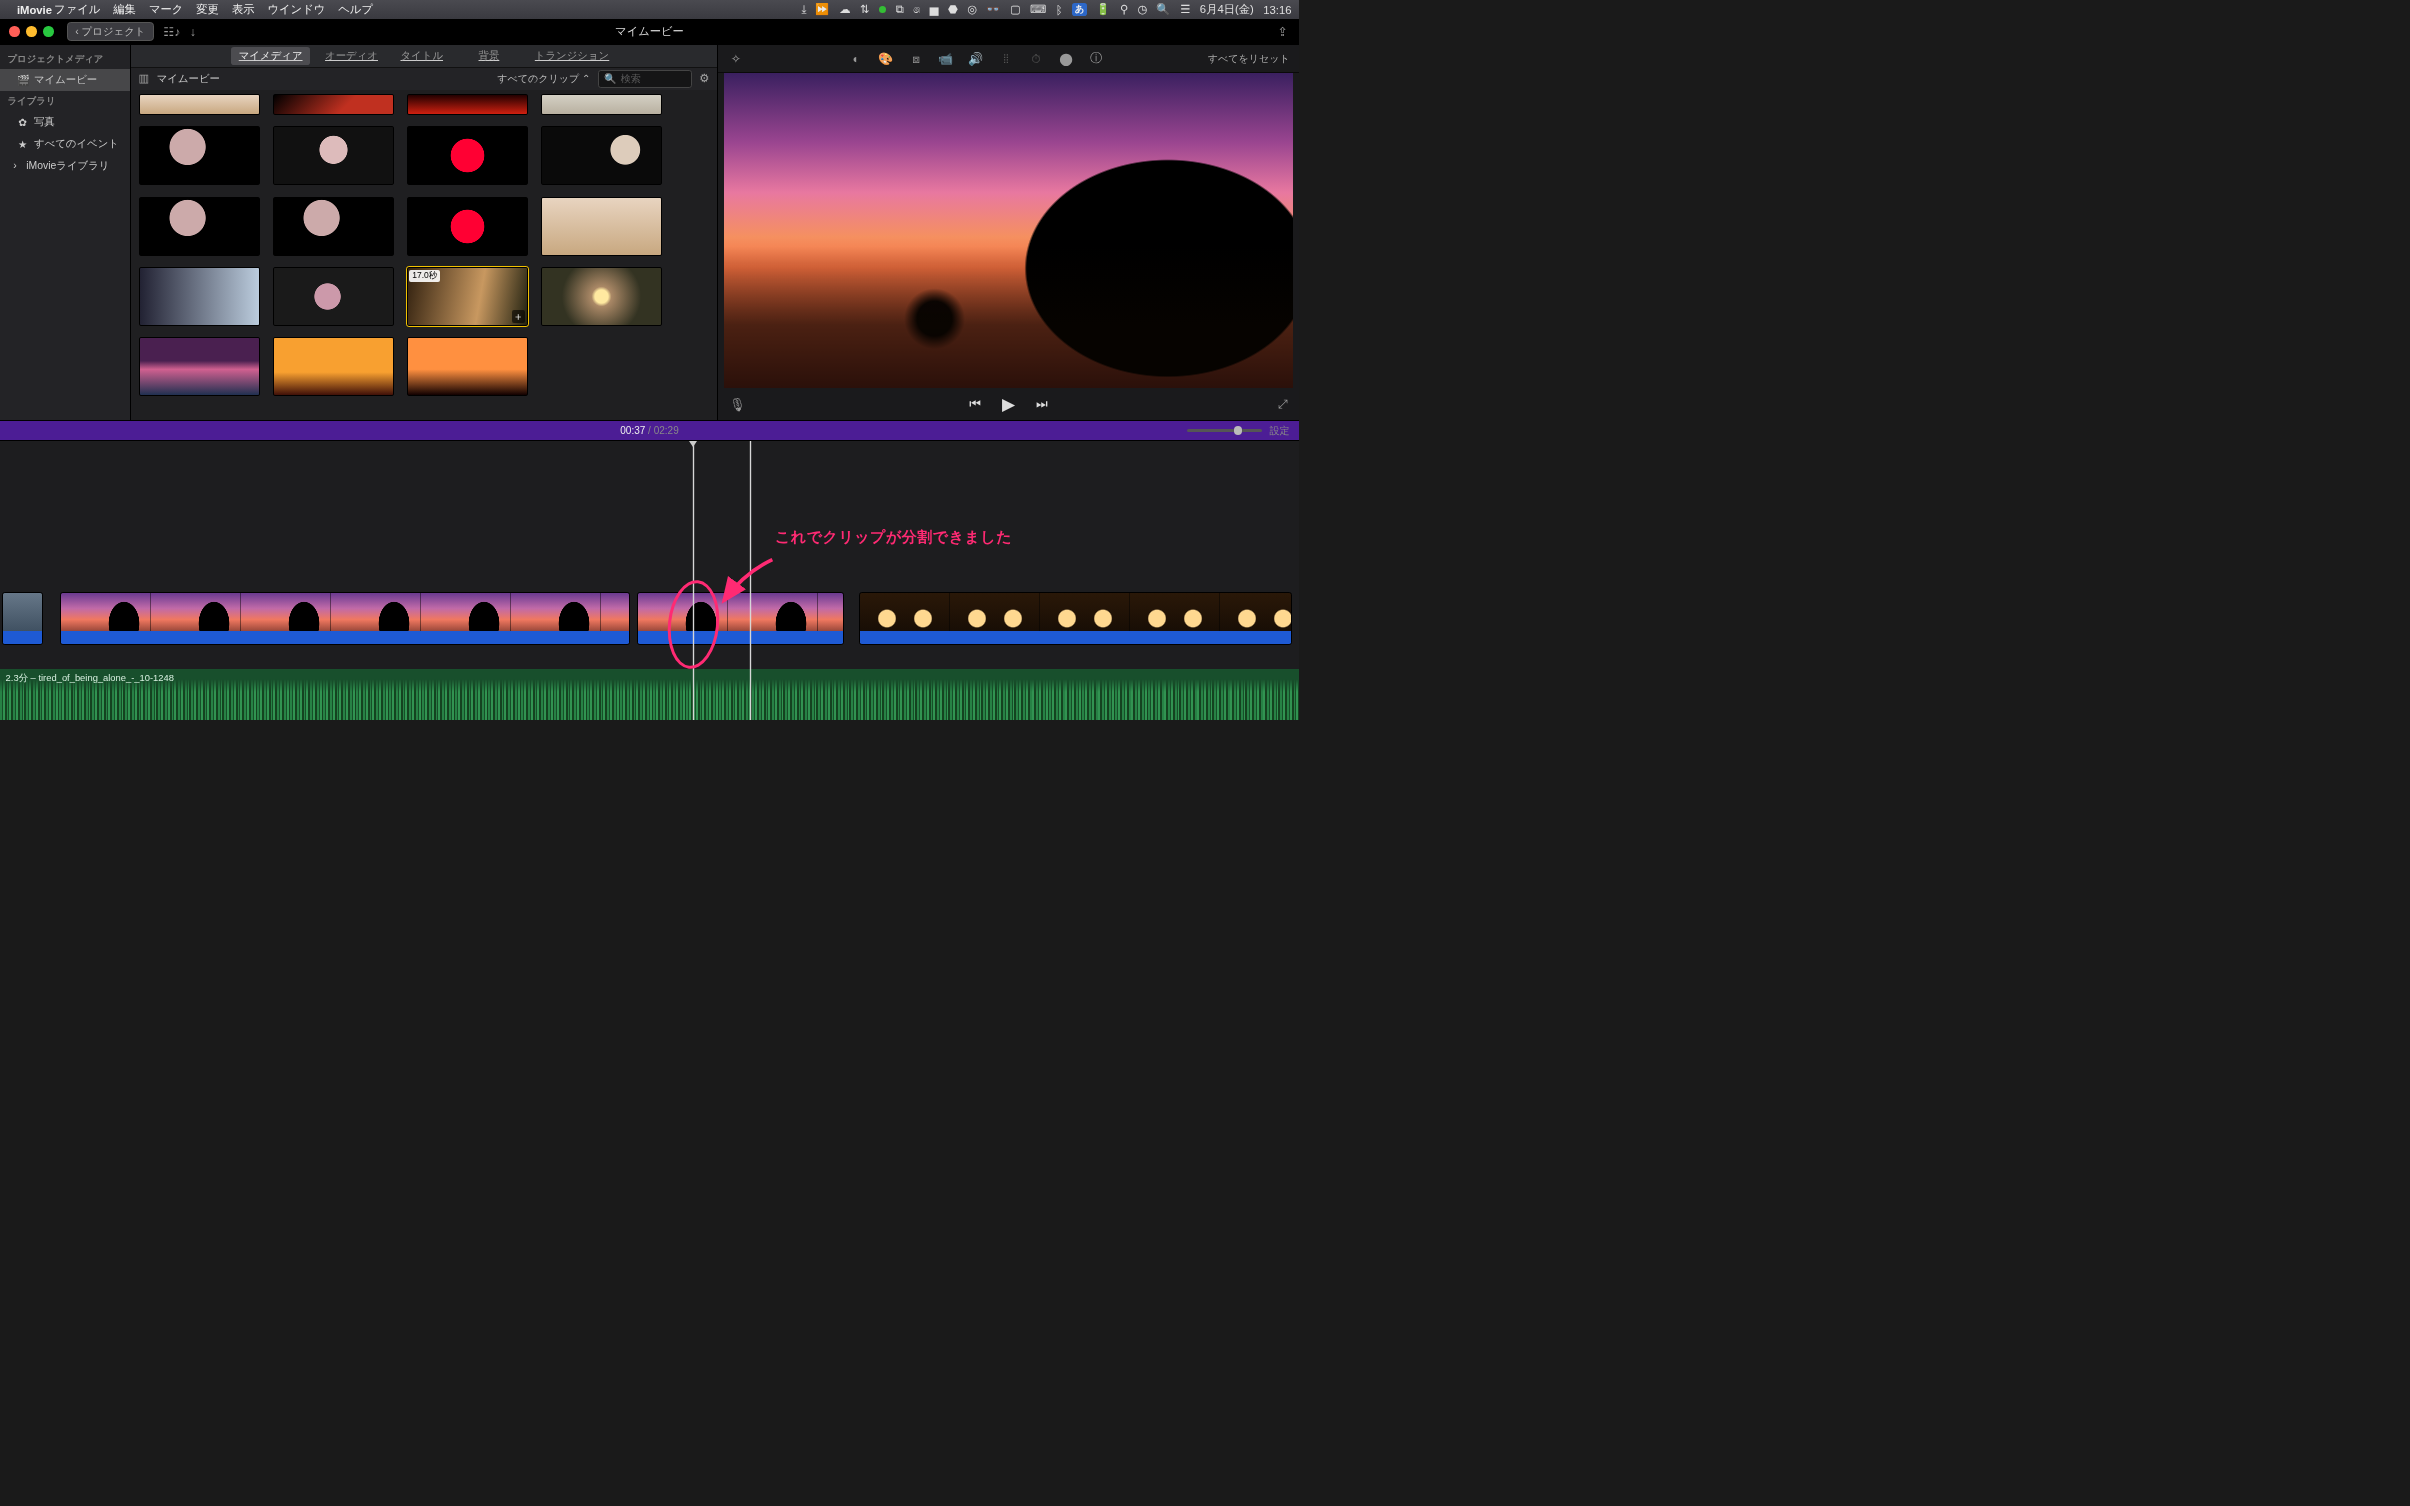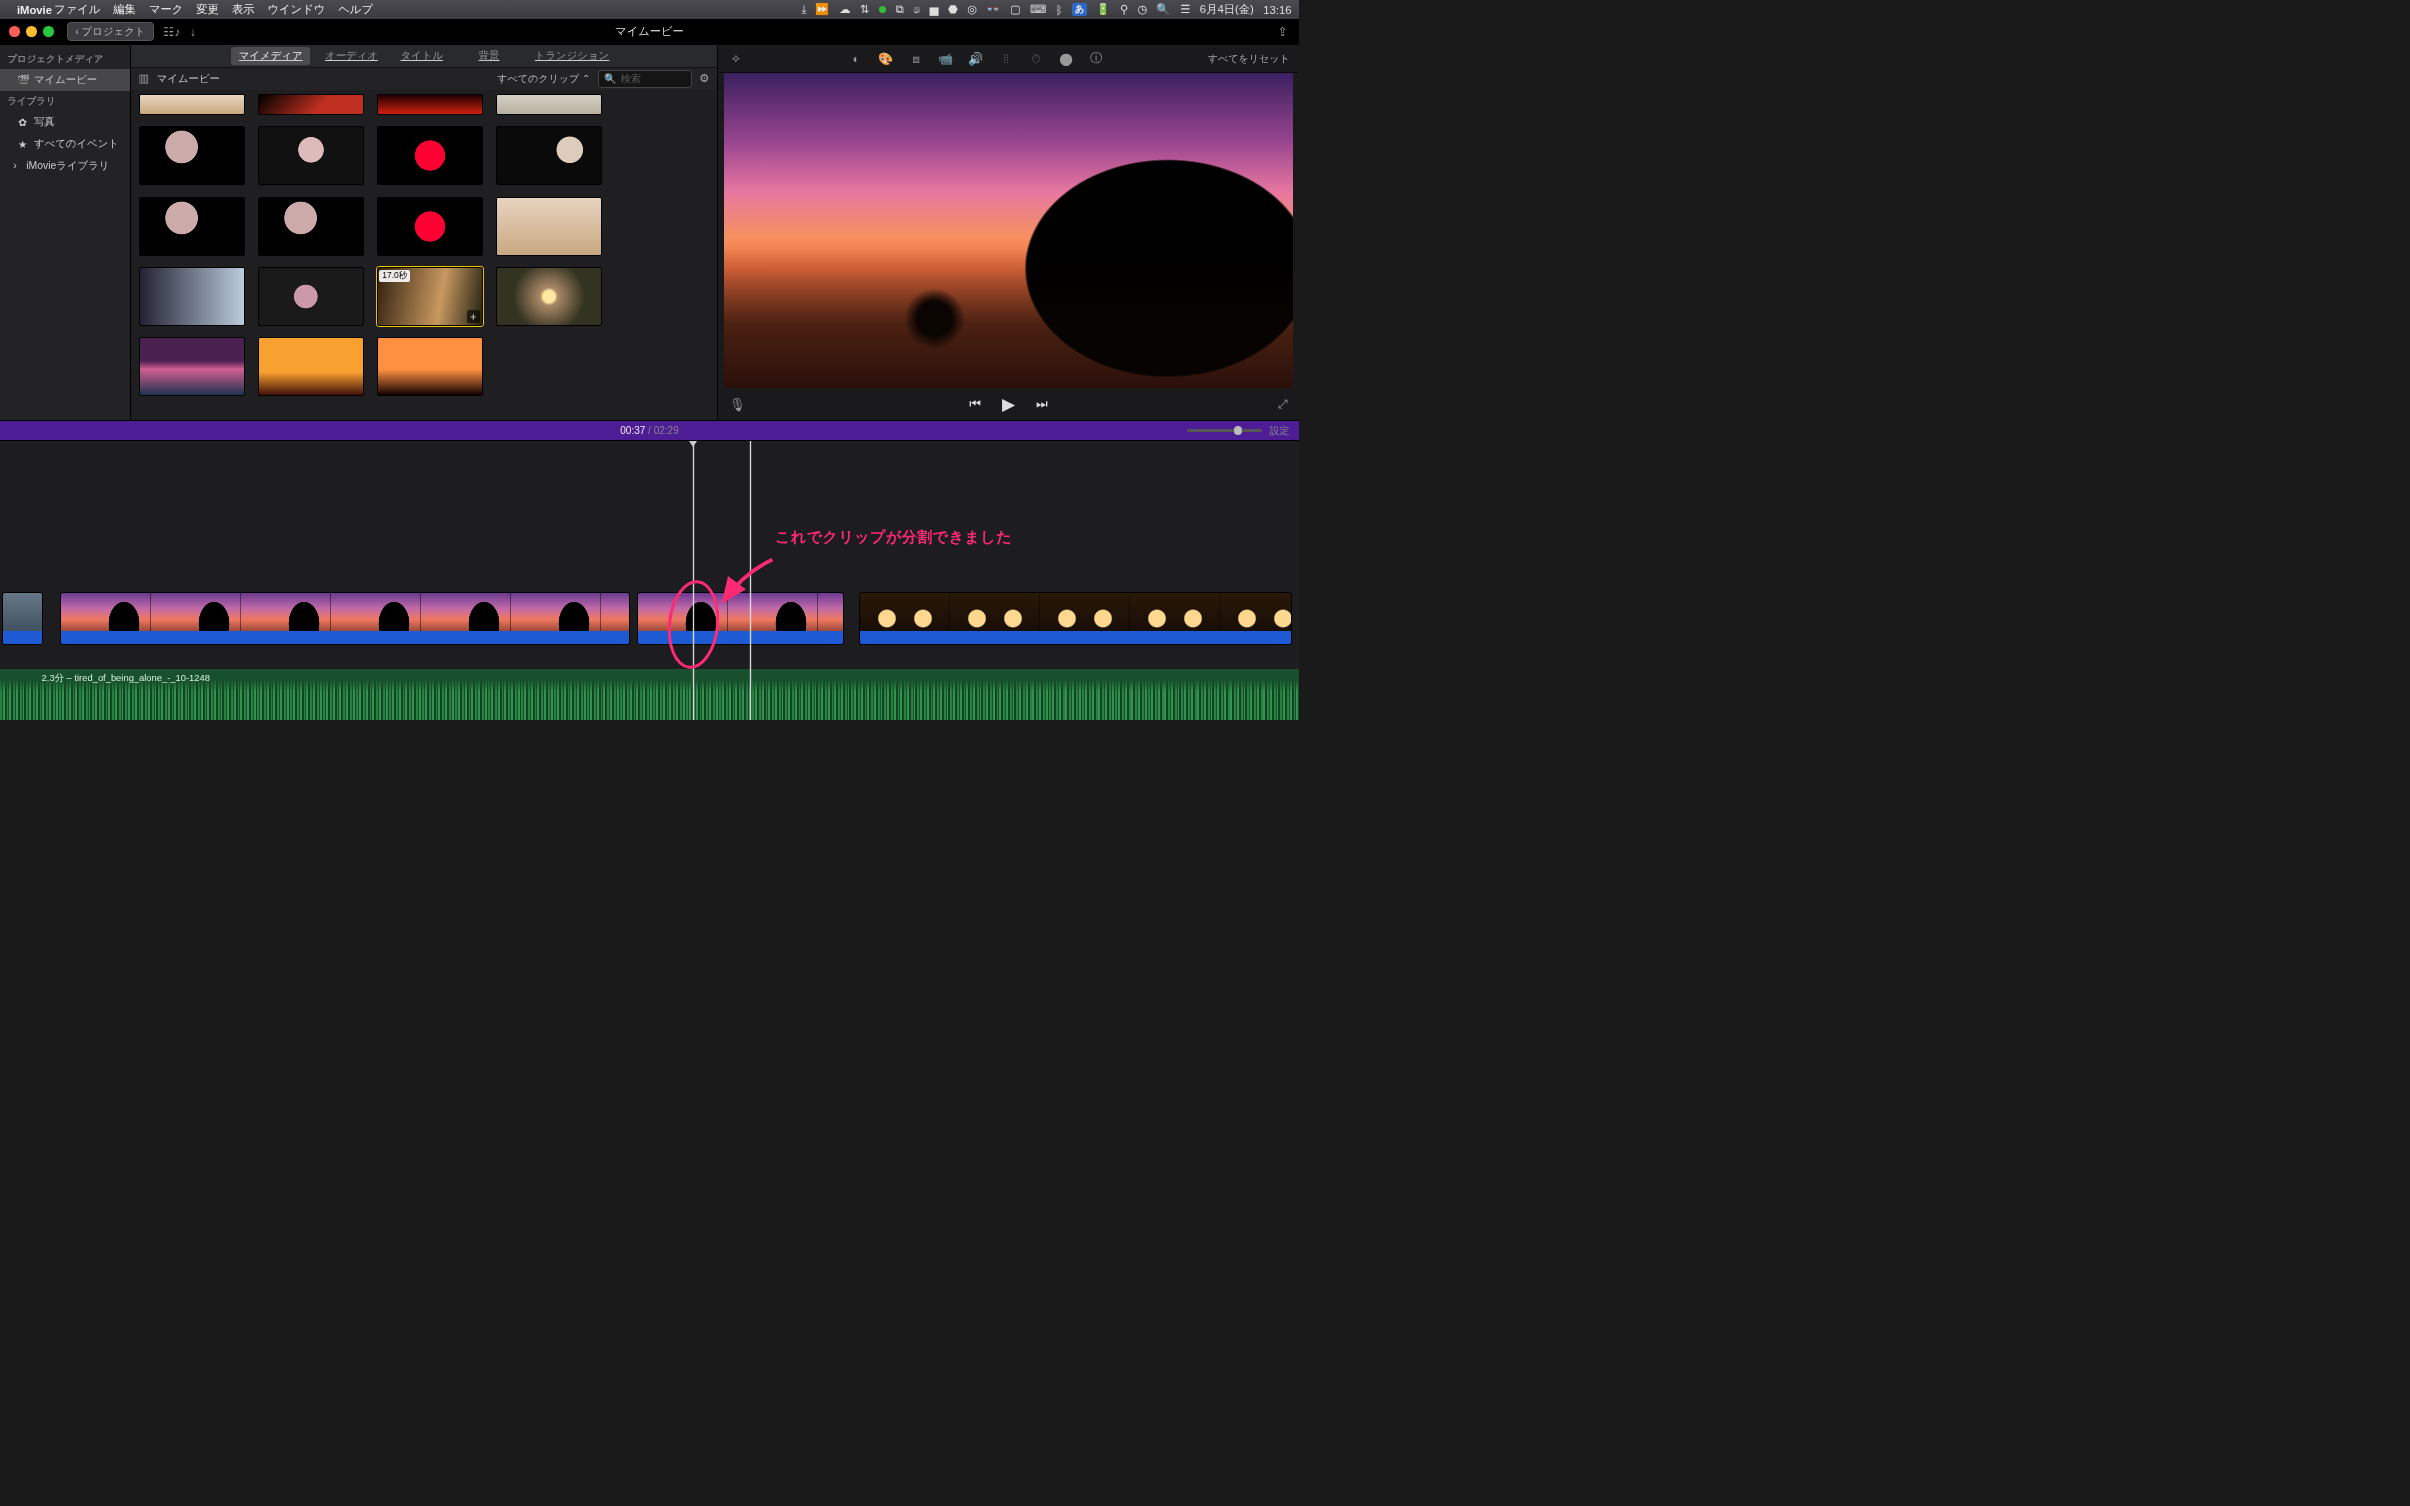--- a/index.html
+++ b/index.html
@@ -43,21 +43,21 @@
 .browser-head { height: 22.6px; display: flex; align-items: center; padding: 0 7.5px; gap: 7.5px; background:#232326; }
 .browser-head .bpath { color: #ccc; font-size: 10.4px; }
 .browser-head .bspacer { flex: 1; }
 .filter { color: #bbb; font-size: 10px; }
 .search { background: #151516; border: 0.9px solid #444; border-radius: 2.8px; padding: 0.9px 5.6px; color: #888; font-size: 10px; width: 94px; display:flex; align-items:center; gap:3.8px; }
 .gear-btn { color:#aaa; font-size:11.3px; }
 .view-toggle { color:#999; font-size:11.3px; }
 
 .thumb-grid { flex: 1; padding: 3.8px 7.5px; overflow: hidden; }
 .thumb-row { display: flex; gap: 13px; margin-bottom: 11.3px; }
-.thumb { width: 106px; height: 59px; background: #333; border-radius: 1.9px; position: relative; overflow: hidden; border: 0.9px solid #000; }
+.thumb { width: 121px; height: 59px; background: #333; border-radius: 1.9px; position: relative; overflow: hidden; border: 0.9px solid #000; }
 .thumb.partial { height: 21px; }
 .thumb.sel { outline: 1.9px solid #f2c200; }
 .thumb .badge { position: absolute; top: 1.9px; left: 1.9px; background: rgba(255,255,255,.9); color:#000; font-size:8.5px; padding:0 2.8px; border-radius:1.9px; }
 .thumb .plus { position: absolute; bottom: 1.9px; right: 1.9px; width: 13px; height: 13px; background: rgba(0,0,0,.6); color: #fff; font-size: 10.4px; text-align: center; line-height: 13px; border-radius: 1.9px; }
 
 
 .t-red1 { background: linear-gradient(135deg,#000,#c03020 60%); }
 .t-red2 { background: linear-gradient(#200,#d02010); }
 .t-wht  { background: linear-gradient(#d4d0c4,#b8b0a0); }
 .t-face1{ background: radial-gradient(circle at 40% 35%, #caa 0 22%, #000 23%); }
@@ -116,21 +116,21 @@
   linear-gradient(#6a3a90 0%, #c06aa8 30%, #f07860 52%, #3a1210 100%);
   background-size: 90px 100%, 90px 100%, 90px 100%; }
 .clip-d { background:
   repeating-linear-gradient(90deg, transparent 0 89px, rgba(0,0,0,.45) 89px 90px),
   radial-gradient(circle at 30% 50%, #ffd890 0 12%, transparent 14%),
   radial-gradient(circle at 70% 50%, #ffd890 0 12%, transparent 14%),
   linear-gradient(#2a1808,#120a04);
   background-size: 90px 100%, 90px 100%, 90px 100%, 90px 100%; }
 
 .music-track { position:absolute; bottom:0; left:0; right:0; height:51px; background:#184f2c; overflow:hidden; }
-.music-label { position:absolute; top:2.8px; left:5.6px; color:#d8f0e0; font-size:9.4px; z-index:2;margin-left:36px; }
+.music-label { position:absolute; top:2.8px; left:5.6px; color:#d8f0e0; font-size:9.4px; z-index:2; }
 .wave { position:absolute; inset:0; background:
   repeating-linear-gradient(90deg, #2a8a4a 0 1.9px, #165028 1.9px 2.8px, #36a058 2.8px 4.7px, #14421f 4.7px 6.6px);
   opacity:.85; mask: linear-gradient(transparent 20%, #000 45%); -webkit-mask: linear-gradient(transparent 20%, #000 45%); }
 
 .playhead { position:absolute; top:0; bottom:0; width:0.9px; background:#d7d7d7; box-shadow:0 0 0 0.5px rgba(255,255,255,.3); }
 .playhead.p1 { left:693px; } .playhead.p2 { left:750px; }
 .playhead .tri { position:absolute; top:0; left:-3.8px; width:0; height:0; border-left:4.2px solid transparent; border-right:4.2px solid transparent; border-top:6.6px solid #ccc; }
 
 
 .annot { position:absolute; top:87px; left:775px; color:#ff2a73; font-weight:700; font-size:15px; letter-spacing:0.5px; }

